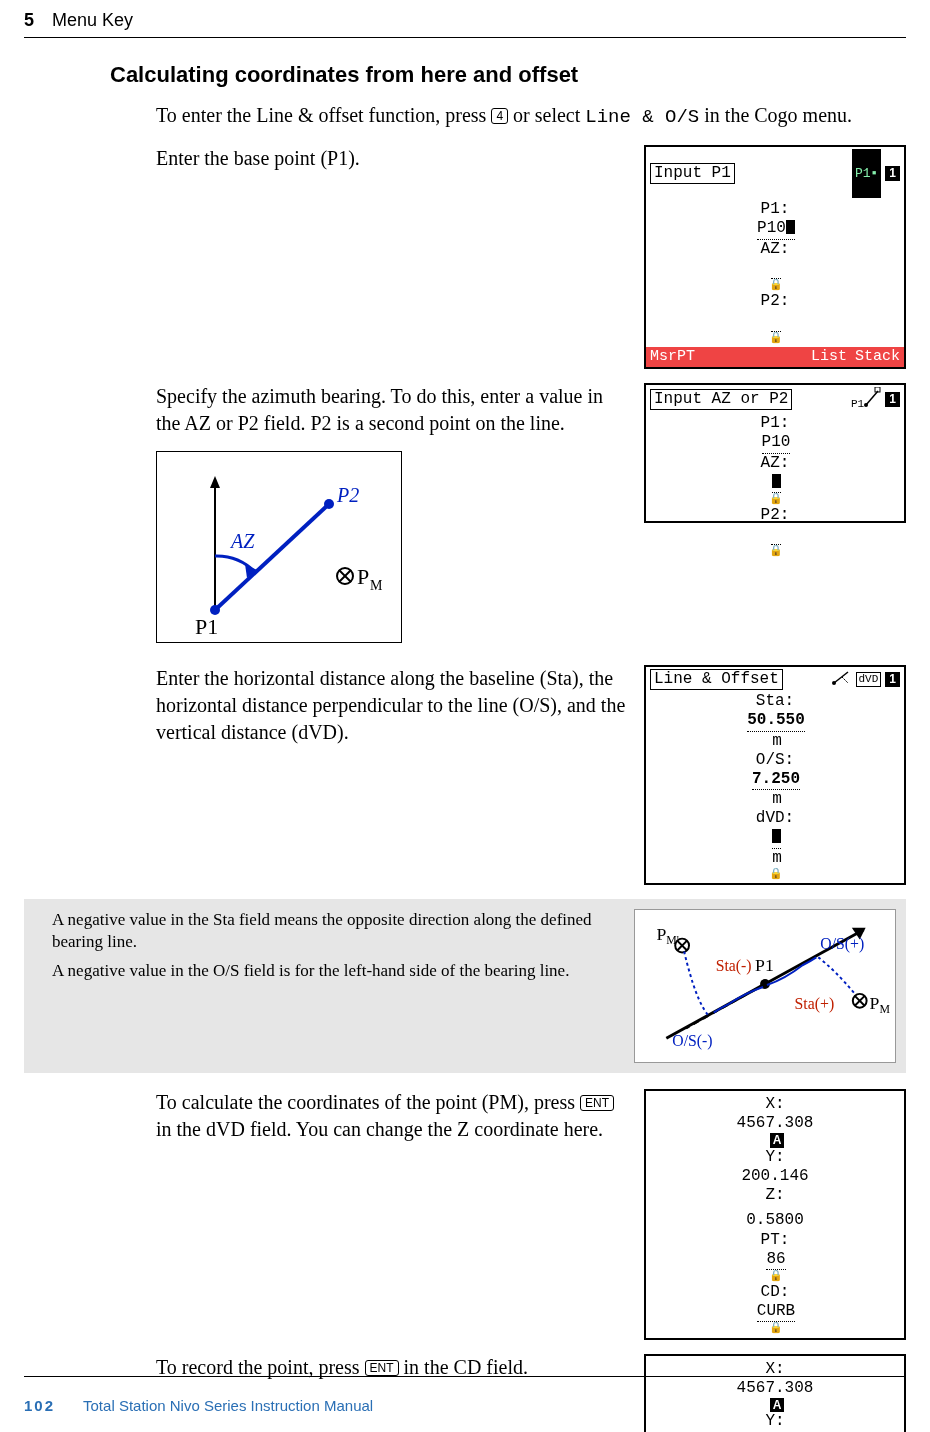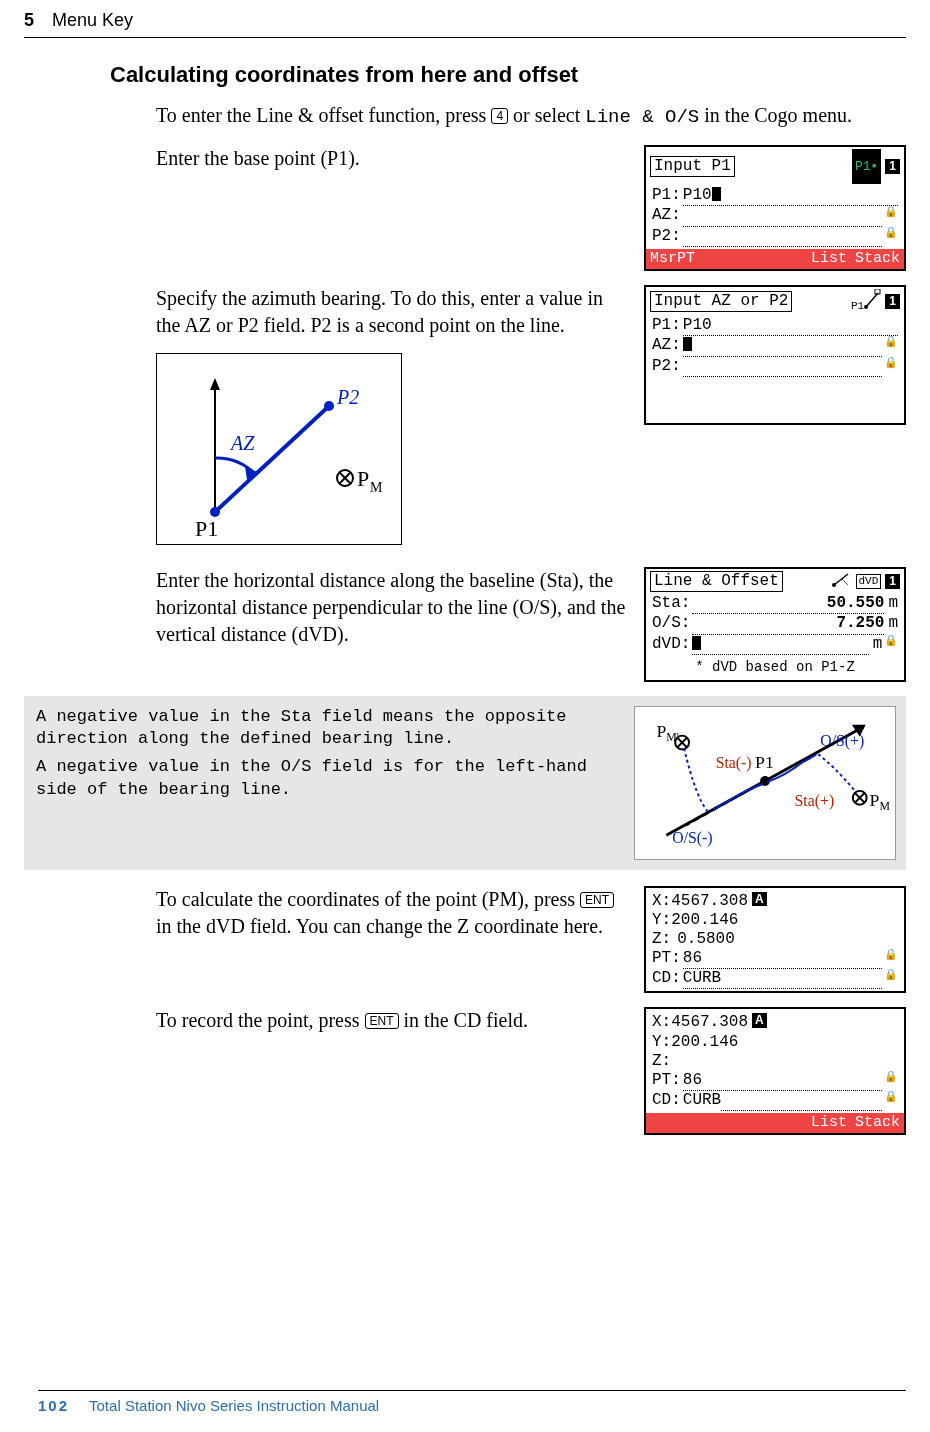--- a/index.html
+++ b/index.html
@@ -103,21 +103,22 @@
     padding: 0 4px;
     font-family: Arial, sans-serif;
     font-size: 12px;
     font-weight: 700;
   }
   .lcd .body {
     padding: 2px 6px 2px 6px;
   }
   .lcd .line {
     display: flex;
-    align-items: flex-start;
+    align-items: center;
+    flex-direction: column;
   }
   .lcd .line .lbl { white-space: pre; }
   .lcd .line .val {
     white-space: pre;
     border-bottom: 1px dotted #000;
     flex: 1;
     margin-left: 2px;
     text-align: left;
   }
   .lcd .line .valR {
@@ -169,44 +170,45 @@
     background: #e6e6e6;
     margin-left: -86px;
     margin-right: 0;
     padding: 10px 10px 10px 12px;
     display: flex;
     gap: 14px;
     margin-bottom: 16px;
   }
   .callout .ctext {
     flex: 1;
-    font-family: Liberation Mono, monospace;
+    font-family: Liberation Serif, serif;
     font-size: 17px;
     line-height: 1.32;
+    margin-left: 16px;
   }
   .callout .ctext p { margin: 0 0 6px 0; }
   .callout .cdiag {
     width: 262px;
     flex: 0 0 262px;
     background: #fff;
     border: 1px solid #999;
     box-sizing: border-box;
   }
   .footer-page {
     position: absolute;
-    left: 38px;
+    left: 24px;
     right: 24px;
     bottom: 18px;
     border-top: 1px solid #000;
-    padding-top: 6px;
+    padding-top: 20px;
     font-family: Arial, Helvetica, sans-serif;
     font-size: 15px;
     color: #2a6fb5;
     display: flex;
-    gap: 20px;
+    gap: 28px;
   }
   .footer-page .pnum {
     font-weight: 700;
     letter-spacing: 2px;
   }
   .minicon {
     font-family: Arial, sans-serif;
     font-size: 12px;
   }
 </style>
@@ -232,21 +234,21 @@
       </p>
 
       <div class="row">
         <div class="txt">
           <p class="body">Enter the base point (P1).</p>
         </div>
         <div class="lcd">
           <div class="title">
             <span class="tlabel">Input P1</span>
             <span class="spacer"></span>
-            <span style="background:#000;color:#22c55e;padding:10px 3px;font-size:13px">P1▪</span>
+            <span style="background:#000;color:#86efac;padding:17px 3px;font-size:13px">P1▪</span>
             <span class="pgnum">1</span>
           </div>
           <div class="body">
             <div class="line">
               <span class="lbl">P1:</span>
               <span class="val"><u style="text-decoration:none"><span>P10</span></u><span class="cursor"></span></span>
             </div>
             <div class="line">
               <span class="lbl">AZ:</span>
               <span class="val">&nbsp;</span>
@@ -355,21 +357,20 @@
               <span class="valR">7.250</span>
               <span class="unit">m</span>
             </div>
             <div class="line">
               <span class="lbl">dVD:</span>
               <span class="val"><span class="cursor"></span></span>
               <span class="unit">m</span>
               <span class="lock">🔒</span>
             </div>
           </div>
-          <div class="footnote">* dVD based on P1-Z</div>
         </div>
       </div>
 
     </div>
 
     <div class="callout">
       <div class="ctext">
         <p>A negative value in the Sta field means the opposite direction along the defined bearing line.</p>
         <p>A negative value in the O/S field is for the left-hand side of the bearing line.</p>
       </div>

